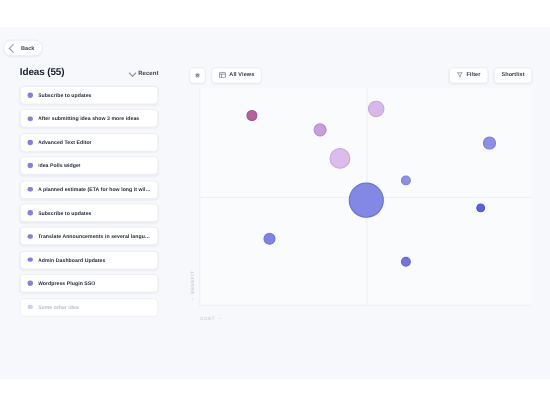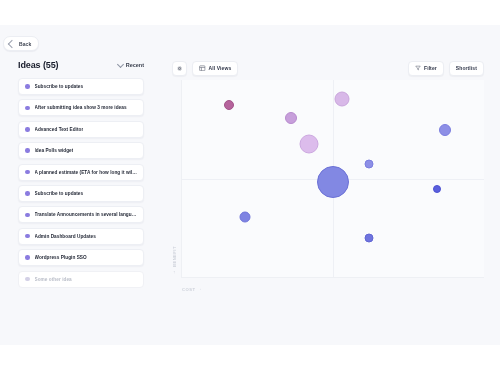--- a/index.html
+++ b/index.html
@@ -63,21 +63,21 @@
 
   
   .left-panel {
     position: absolute;
     left: 18px;
     top: 60px;
     width: 126px;
   }
   .panel-head {
     display: flex;
-    align-items: center;
+    align-items: flex-end;
     justify-content: space-between;
     margin-bottom: 8px;
   }
   .panel-title {
     font-size: 9px;
     font-weight: 700;
     color: #191d2c;
     letter-spacing: -0.1px;
   }
   .sort-control {

